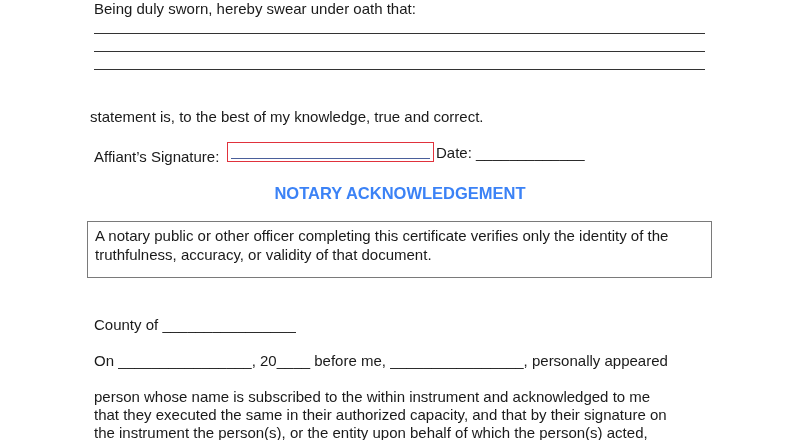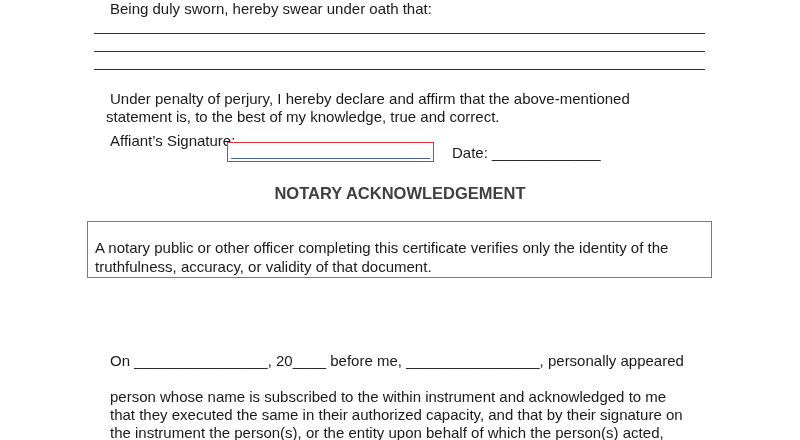--- a/index.html
+++ b/index.html
@@ -14,46 +14,46 @@
       position: relative;
       font-family: "Liberation Sans", sans-serif;
       color: #1a1a1a;
       font-size: 15px;
     }
     .page {
       position: absolute;
       left: 0; top: 0;
       width: 800px; height: 440px;
     }
-    .abs { position: absolute; white-space: nowrap; line-height: 18px; margin-left: 16px; }
+    .abs { position: absolute; white-space: nowrap; line-height: 18px; }
     .rule {
       position: absolute;
       height: 0;
       border-top: 1.2px solid #333;
     }
     .heading {
       position: absolute;
       left: 0; width: 800px;
       top: 183px;
       text-align: center;
       font-weight: bold;
       font-size: 16.5px;
       line-height: 20px;
-      color: #404040;
+      color: #3b82f6;
     }
     .notice-box {
       position: absolute;
       left: 87px; top: 221px;
       width: 625px; height: 57px;
       border: 1px solid #7a7a7a;
       box-sizing: border-box;
     }
     .notice-text {
       position: absolute;
-      left: 7px; top: 17px;
+      left: 7px; top: 5px;
       width: 612px;
       line-height: 18.5px;
       white-space: normal;
     }
     .sig-field {
       position: absolute;
       left: 227px; top: 142px;
       width: 207px; height: 20px;
       border: 1.5px solid #e0323c;
       box-sizing: border-box;
@@ -69,42 +69,45 @@
 <body>
 
 <div class="page">
 
   <div class="abs" style="left:94px; top:0px;">Being duly sworn, hereby swear under oath that:</div>
 
   <div class="rule" style="left:94px; width:611px; top:33px;"></div>
   <div class="rule" style="left:94px; width:611px; top:51px;"></div>
   <div class="rule" style="left:94px; width:611px; top:69px;"></div>
 
-  <div class="abs" style="left:94px; top:90px;">Under penalty of perjury, I hereby declare and affirm that the above-mentioned</div>
   <div class="abs" style="left:90px; top:108px;">statement is, to the best of my knowledge, true and correct.</div>
 
-  <div class="abs" style="left:94px; top:132px;">Affiant’s Signature:</div>
+  <div class="abs" style="left:94px; top:148px;">Affiant’s Signature:</div>
   <div class="sig-field">
     <span></span>
     <div class="uline"></div>
   </div>
   <div class="abs" style="left:436px; top:144px;">
     <span>Date:</span>
     <span>_____________</span>
   </div>
 
   <div class="heading">NOTARY ACKNOWLEDGEMENT</div>
 
   <div class="notice-box">
     <div class="notice-text">
       <div>A notary public or other officer completing this certificate verifies only the identity of the</div>
       <div>truthfulness, accuracy, or validity of that document.</div>
     </div>
   </div>
 
+  <div class="abs" style="left:94px; top:316px;">
+    <span>County of</span>
+    <span>________________</span>
+  </div>
 
   <div class="abs" style="left:94px; top:352px;text-align:right;">
     <span>On</span>
     <span>________________</span><span>, 20</span><span>____</span><span> before me, </span><span>________________</span><span>, personally appeared</span>
   </div>
   <div class="abs" style="left:94px; top:388px;">person whose name is subscribed to the within instrument and acknowledged to me</div>
   <div class="abs" style="left:94px; top:406px;text-align:center;">that they executed the same in their authorized capacity, and that by their signature on</div>
   <div class="abs" style="left:94px; top:424px;">the instrument the person(s), or the entity upon behalf of which the person(s) acted,</div>
 
 </div>

